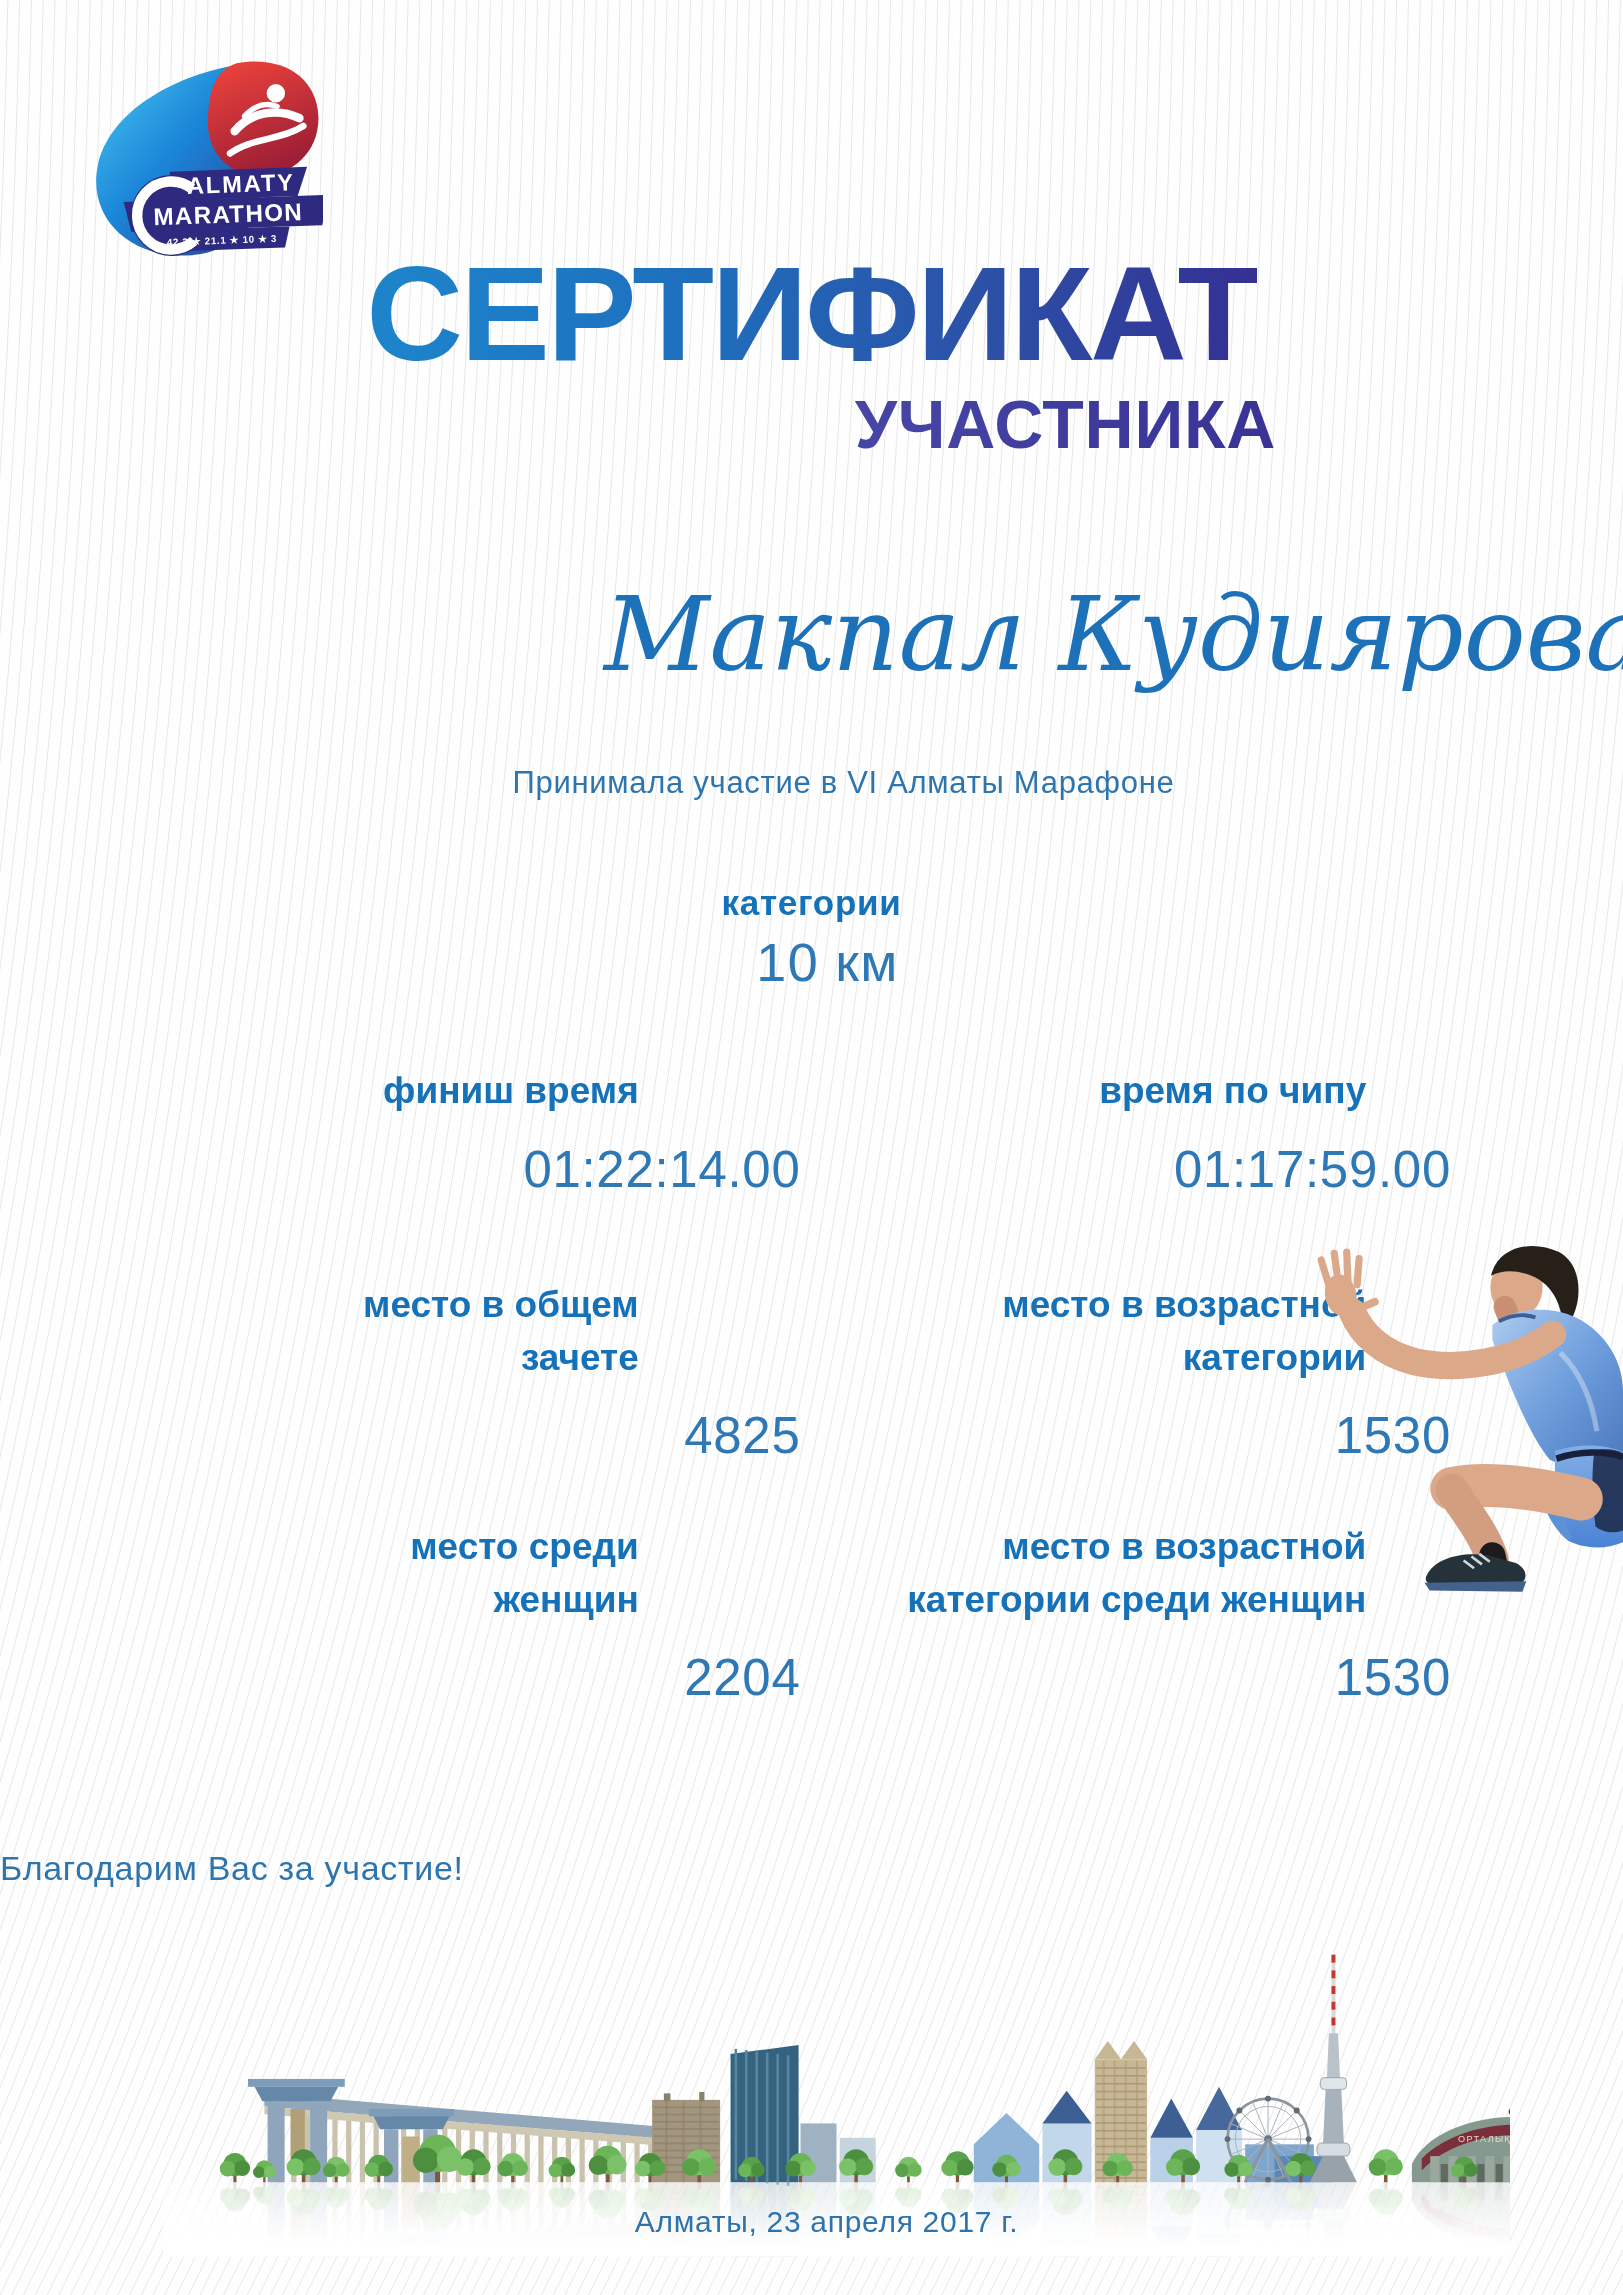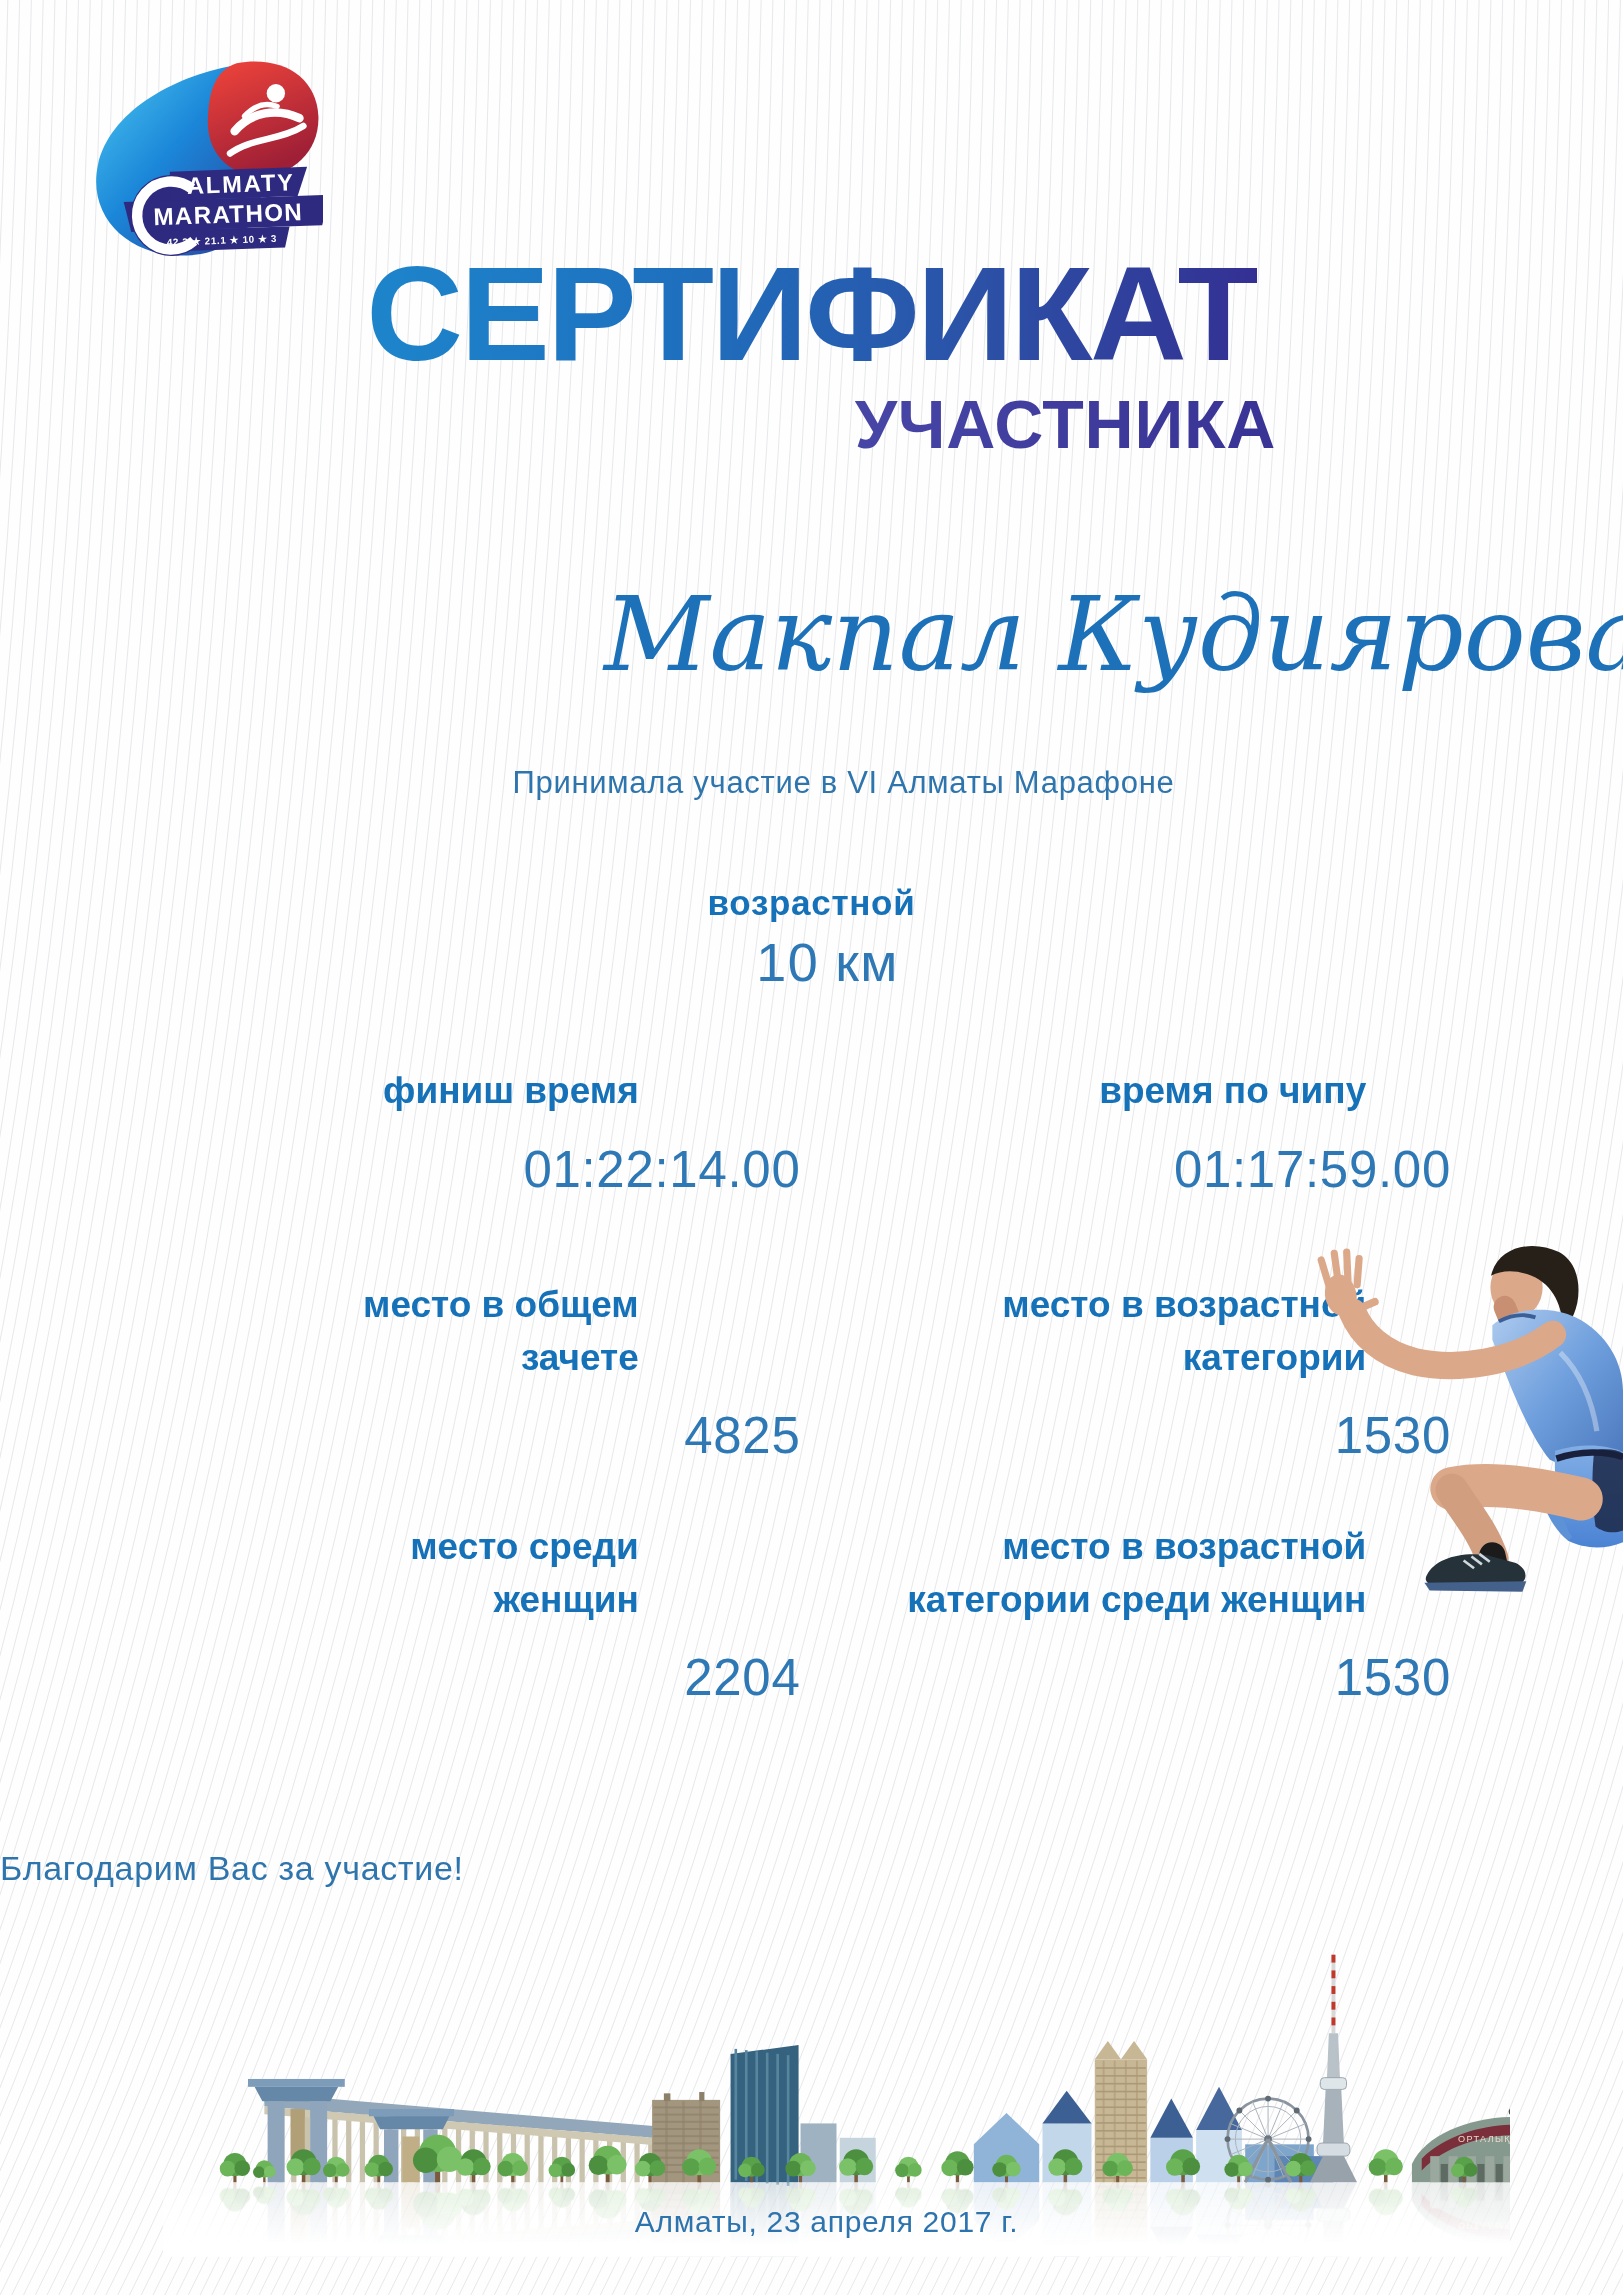--- a/index.html
+++ b/index.html
@@ -272,21 +272,21 @@
   </svg>
 
   <div class="title-wrap">
     <span class="cert-title">СЕРТИФИКАТ</span>
   </div>
   <div class="cert-subtitle">УЧАСТНИКА</div>
 
   <div class="participant-name">Макпал Кудиярова</div>
   <div class="participation">Принимала участие в VI Алматы Марафоне</div>
 
-  <div class="distance-label">возрастной</div>
+  <div class="distance-label">категории</div>
   <div class="distance-value">10 км</div>
 
   <div class="stat-row row1">
     <div class="stat-cell cell-left">
       <div class="stat-label">финиш время</div>
       <div class="stat-value">01:22:14.00</div>
     </div>
     <div class="stat-cell cell-right">
       <div class="stat-label">время по чипу</div>
       <div class="stat-value">01:17:59.00</div>

